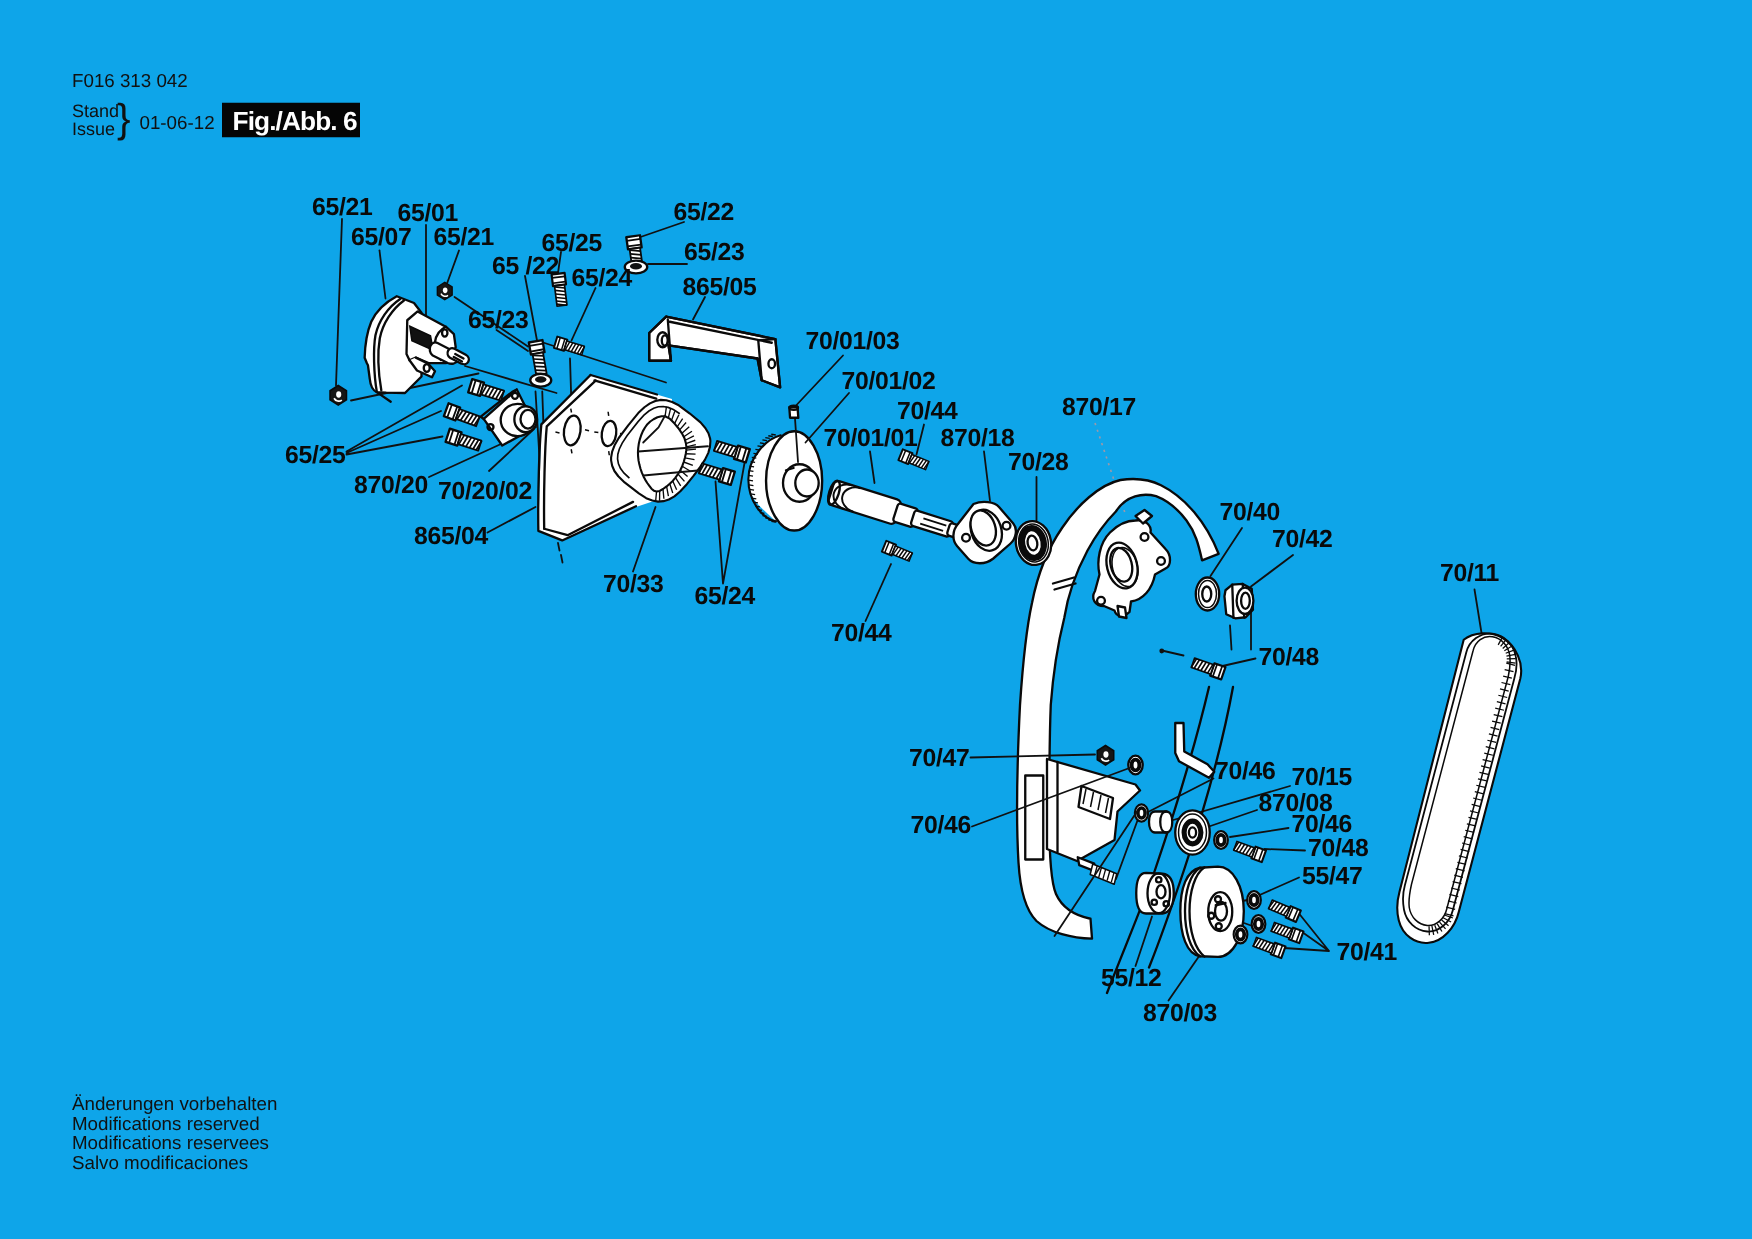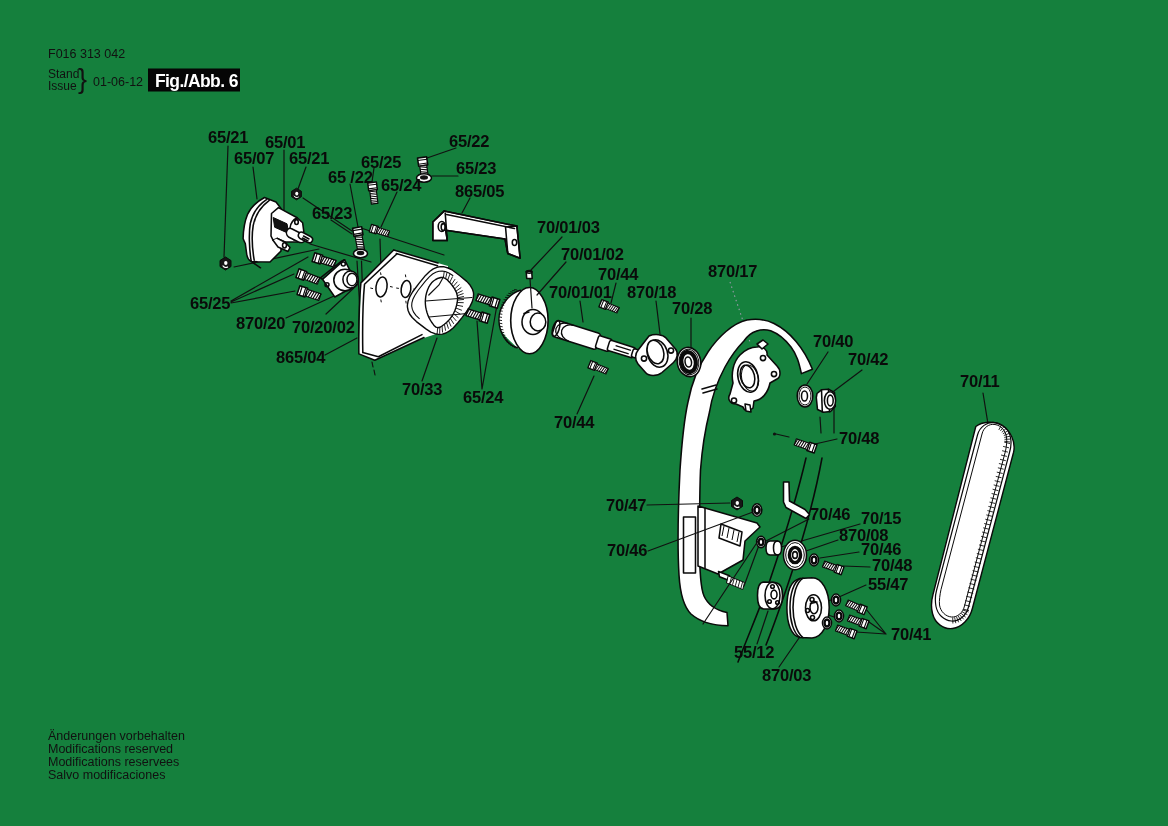--- a/index.html
+++ b/index.html
@@ -1,16 +1,16 @@
 <!DOCTYPE html>
 <html><head>
 <meta charset="utf-8">
 <style>
 html,body{margin:0;padding:0;background:#fff;}
-#page{position:relative;width:1168px;height:826px;background:#15803d;overflow:hidden;
+#page{position:relative;width:1168px;height:826px;background:#0ea5e9;overflow:hidden;
 font-family:"Liberation Sans",sans-serif;}
 svg{position:absolute;left:0;top:0;}
 .lbl{font-family:"Liberation Sans",sans-serif;font-weight:bold;font-size:16.5px;fill:#0a0a0a;letter-spacing:-0.2px;}
 .hdr{font-family:"Liberation Sans",sans-serif;font-size:12.5px;fill:#111;}
 .ln{stroke:#111;fill:none;stroke-linecap:round;}
 .pt{stroke:#0a0a0a;fill:none;stroke-linejoin:round;stroke-linecap:round;}
 .ptw{stroke:#0a0a0a;fill:#fff;stroke-linejoin:round;stroke-linecap:round;}
 .thn{stroke:#0a0a0a;fill:none;}
 .fw{fill:#fff;stroke:none;}
 </style>

